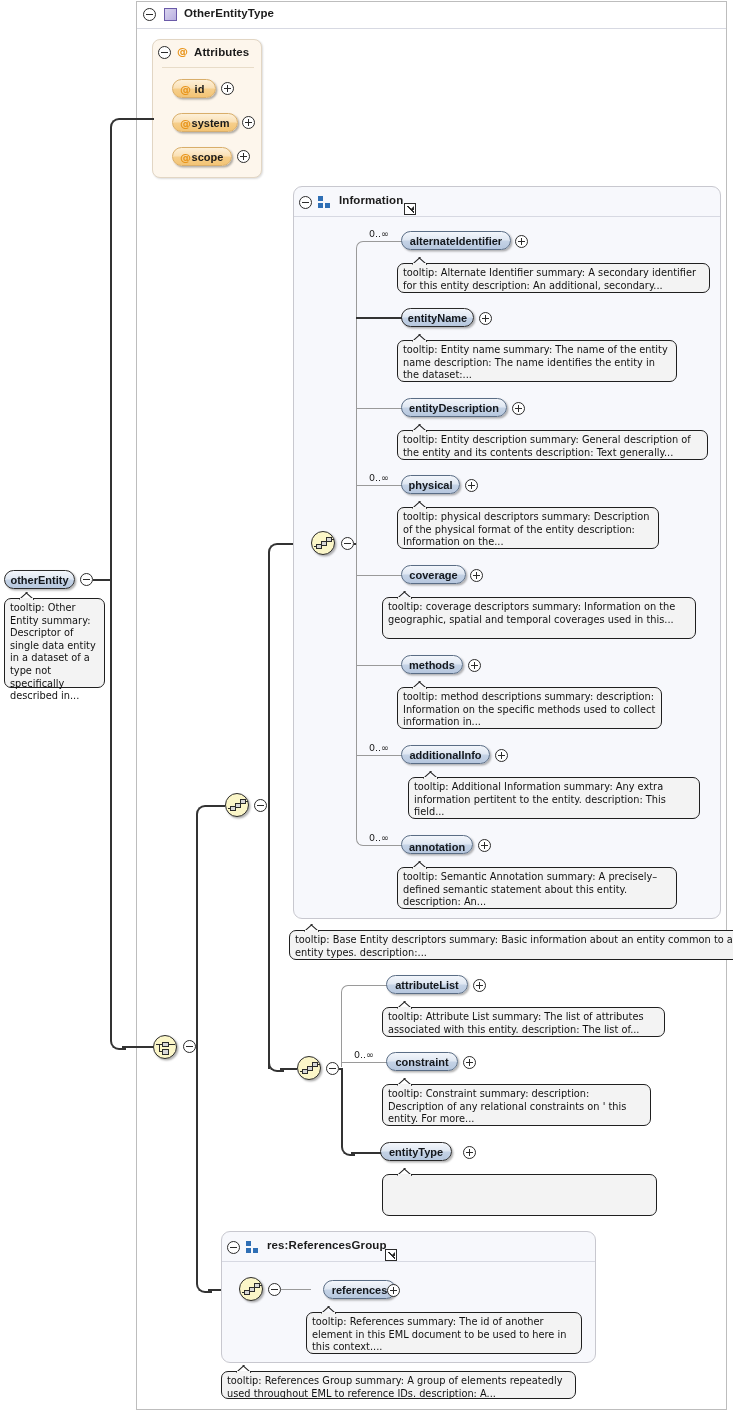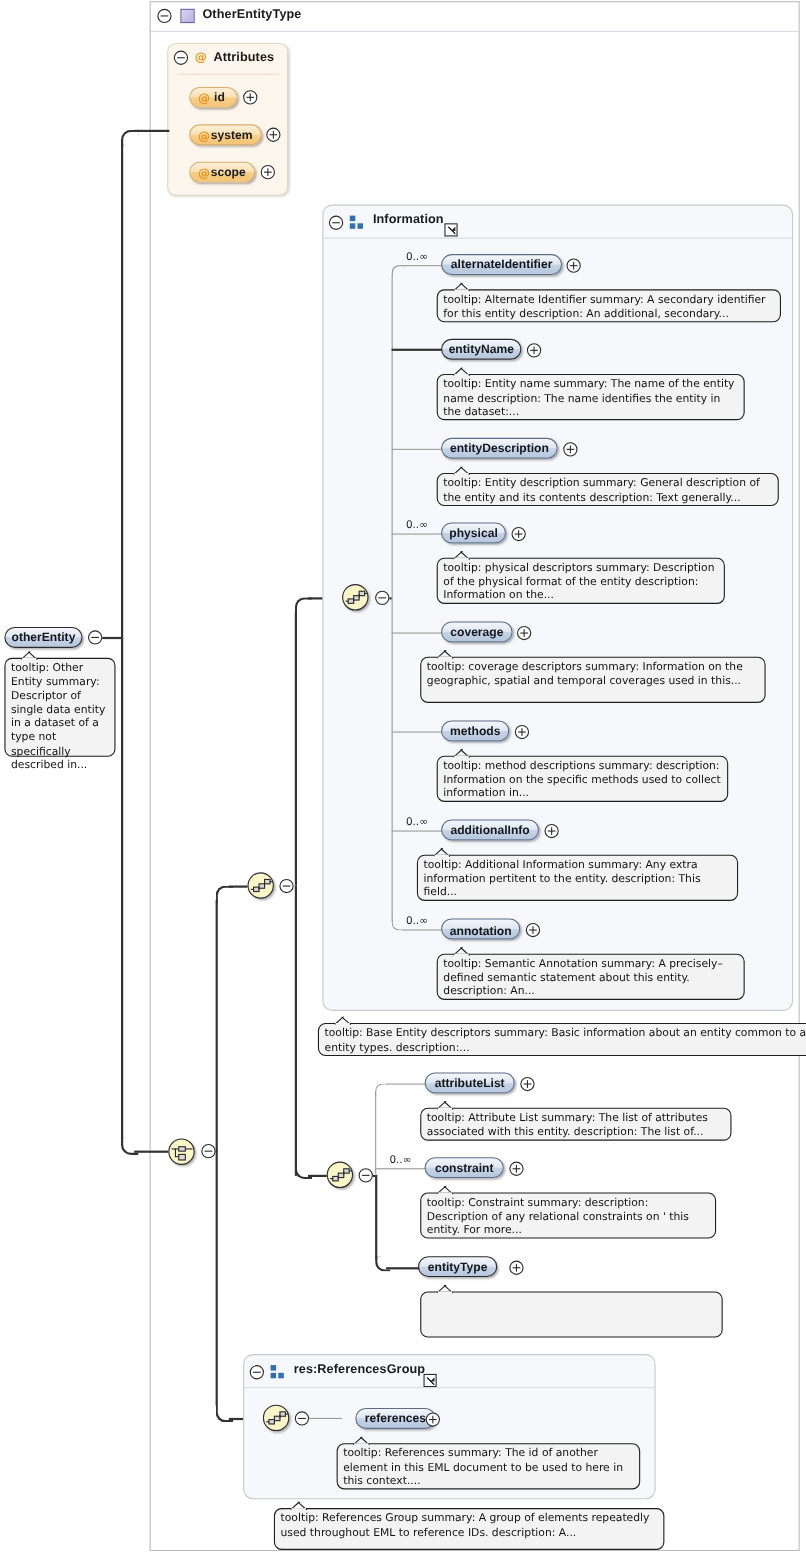--- a/index.html
+++ b/index.html
@@ -342,21 +342,21 @@
     <span class="tailmask"></span>
     <span>tooltip: method descriptions summary: description: Information on the specific methods used to collect information in...</span>
   </div>
 
   <div class="occ" style="left:369px;top:742px;">0..∞</div>
   <div class="ln h thin" style="left:356px;top:755px;width:46px;"></div>
   <div class="pill" style="left:401px;top:745px;width:89px;">
     <span>additionalInfo</span>
   </div>
   <div class="tgl plus" style="left:495px;top:749px;"></div>
-  <div class="tip" style="left:379px;top:777px;width:292px;height:42px;">
+  <div class="tip" style="left:408px;top:777px;width:292px;height:42px;">
     <span class="tail"></span>
     <span class="tailmask"></span>
     <span>tooltip: Additional Information summary: Any extra information pertitent to the entity. description: This field...</span>
   </div>
 
   <div class="occ" style="left:369px;top:832px;">0..∞</div>
   <div class="ln h thin" style="left:366px;top:845px;width:36px;"></div>
   <div class="pill" style="left:401px;top:835px;width:72px;align-items:flex-end;">
     <span>annotation</span>
   </div>
@@ -449,19 +449,19 @@
   <div class="pill" style="left:323px;top:1280px;width:73px;">
     <span>references</span>
   </div>
   <div class="tgl plus" style="left:387px;top:1284px;"></div>
   <div class="tip" style="left:306px;top:1312px;width:276px;height:42px;">
     <span class="tail"></span>
     <span class="tailmask"></span>
     <span>tooltip: References summary: The id of another element in this EML document to be used to here in this context....</span>
   </div>
 
-  <div class="tip" style="left:221px;top:1371px;width:355px;height:38px;margin-left:28px;">
+  <div class="tip" style="left:221px;top:1371px;width:355px;height:28px;">
     <span class="tail"></span>
     <span class="tailmask"></span>
     <span>tooltip: References Group summary: A group of elements repeatedly used throughout EML to reference IDs. description: A...</span>
   </div>
 
 </div>
 
 </body></html>

